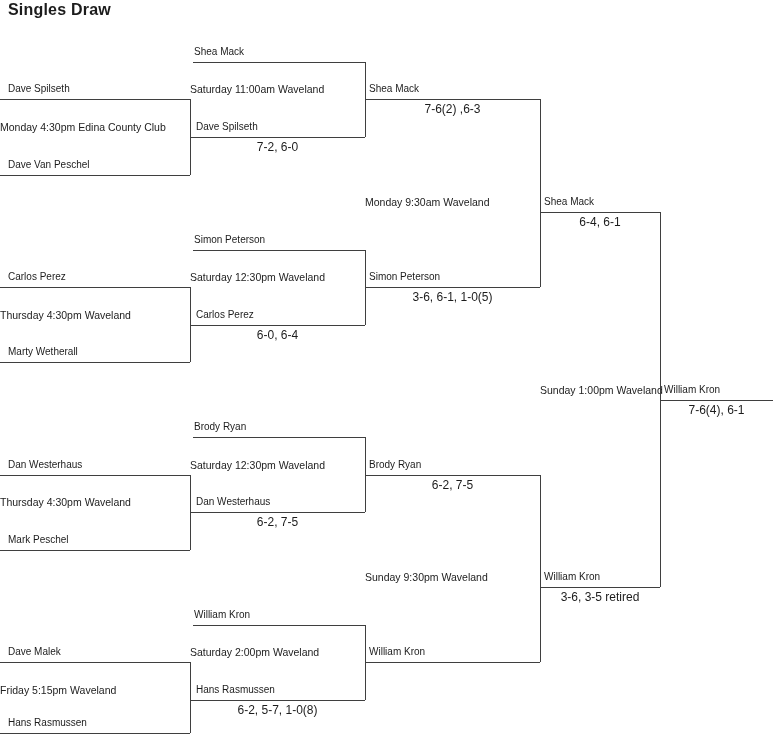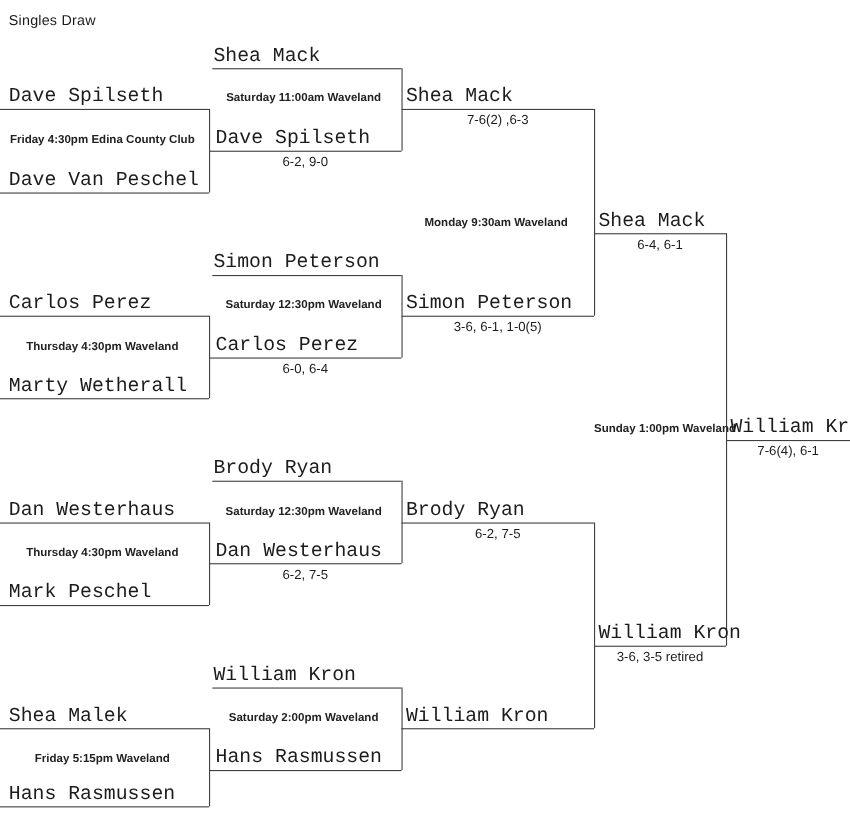--- a/index.html
+++ b/index.html
@@ -11,51 +11,49 @@
   .stage {
     position: relative;
     width: 773px;
     height: 744px;
     background: #ffffff;
     overflow: hidden;
   }
   .title {
     position: absolute;
     left: 8px;
-    top: 11px;
-    font-size: 13px;
-    font-weight: 400;
+    top: 1px;
+    font-size: 16px;
+    font-weight: 700;
     letter-spacing: 0.2px;
     white-space: nowrap;
   }
   .hline {
     position: absolute;
     height: 0;
     border-top: 1px solid #3f3f3f;
   }
   .vline {
     position: absolute;
     width: 0;
     border-left: 1px solid #3f3f3f;
   }
   .name {
     position: absolute;
-    font-size: 18px;
+    font-size: 10px;
     line-height: 17px;
     white-space: nowrap;
-    font-family: Liberation Mono, monospace;
   }
   .time {
     position: absolute;
     font-size: 10.5px;
     line-height: 15px;
-    text-align: center;
+    text-align: left;
     white-space: nowrap;
     color: #222222;
-    font-weight: bold;
   }
   .score {
     position: absolute;
     font-size: 12px;
     line-height: 15px;
     text-align: center;
     white-space: nowrap;
   }
 </style>
 </head>
@@ -63,28 +61,28 @@
 
 <div class="stage">
 
   <div class="title">Singles Draw</div>
 
   <div class="name" style="left:194px;top:43px">Shea Mack</div>
   <div class="hline" style="left:193px;top:62px;width:172px"></div>
 
   <div class="name" style="left:8px;top:80px">Dave Spilseth</div>
   <div class="hline" style="left:0px;top:99px;width:190px"></div>
-  <div class="time" style="left:0px;top:120px;width:186px">Friday 4:30pm Edina County Club</div>
+  <div class="time" style="left:0px;top:120px;width:186px">Monday 4:30pm Edina County Club</div>
   <div class="name" style="left:8px;top:156px">Dave Van Peschel</div>
   <div class="hline" style="left:0px;top:175px;width:190px"></div>
   <div class="vline" style="left:190px;top:99px;height:76px"></div>
 
   <div class="name" style="left:196px;top:118px">Dave Spilseth</div>
   <div class="hline" style="left:190px;top:137px;width:175px"></div>
-  <div class="score" style="left:190px;top:140px;width:175px">6-2, 9-0</div>
+  <div class="score" style="left:190px;top:140px;width:175px">7-2, 6-0</div>
 
   <div class="time" style="left:190px;top:82px;width:172px">Saturday 11:00am Waveland</div>
   <div class="vline" style="left:365px;top:62px;height:75px"></div>
   <div class="name" style="left:369px;top:80px">Shea Mack</div>
   <div class="hline" style="left:365px;top:99px;width:175px"></div>
   <div class="score" style="left:365px;top:102px;width:175px">7-6(2) ,6-3</div>
 
   <div class="name" style="left:194px;top:231px">Simon Peterson</div>
   <div class="hline" style="left:193px;top:250px;width:172px"></div>
 
@@ -133,33 +131,35 @@
 
   <div class="time" style="left:190px;top:458px;width:172px">Saturday 12:30pm Waveland</div>
   <div class="vline" style="left:365px;top:437px;height:75px"></div>
   <div class="name" style="left:369px;top:456px">Brody Ryan</div>
   <div class="hline" style="left:365px;top:475px;width:175px"></div>
   <div class="score" style="left:365px;top:478px;width:175px">6-2, 7-5</div>
 
   <div class="name" style="left:194px;top:606px">William Kron</div>
   <div class="hline" style="left:193px;top:625px;width:172px"></div>
 
-  <div class="name" style="left:8px;top:643px">Shea Malek</div>
+  <div class="name" style="left:8px;top:643px">Dave Malek</div>
   <div class="hline" style="left:0px;top:662px;width:190px"></div>
   <div class="time" style="left:0px;top:683px;width:186px">Friday 5:15pm Waveland</div>
   <div class="name" style="left:8px;top:714px">Hans Rasmussen</div>
   <div class="hline" style="left:0px;top:733px;width:190px"></div>
   <div class="vline" style="left:190px;top:662px;height:71px"></div>
 
   <div class="name" style="left:196px;top:681px">Hans Rasmussen</div>
   <div class="hline" style="left:190px;top:700px;width:175px"></div>
+  <div class="score" style="left:190px;top:703px;width:175px">6-2, 5-7, 1-0(8)</div>
 
   <div class="time" style="left:190px;top:645px;width:172px">Saturday 2:00pm Waveland</div>
   <div class="vline" style="left:365px;top:625px;height:75px"></div>
   <div class="name" style="left:369px;top:643px">William Kron</div>
   <div class="hline" style="left:365px;top:662px;width:175px"></div>
 
+  <div class="time" style="left:365px;top:570px;width:172px">Sunday 9:30pm Waveland</div>
   <div class="vline" style="left:540px;top:475px;height:187px"></div>
   <div class="name" style="left:544px;top:568px">William Kron</div>
   <div class="hline" style="left:540px;top:587px;width:120px"></div>
   <div class="score" style="left:540px;top:590px;width:120px">3-6, 3-5 retired</div>
 
 </div>
 
 </body></html>

